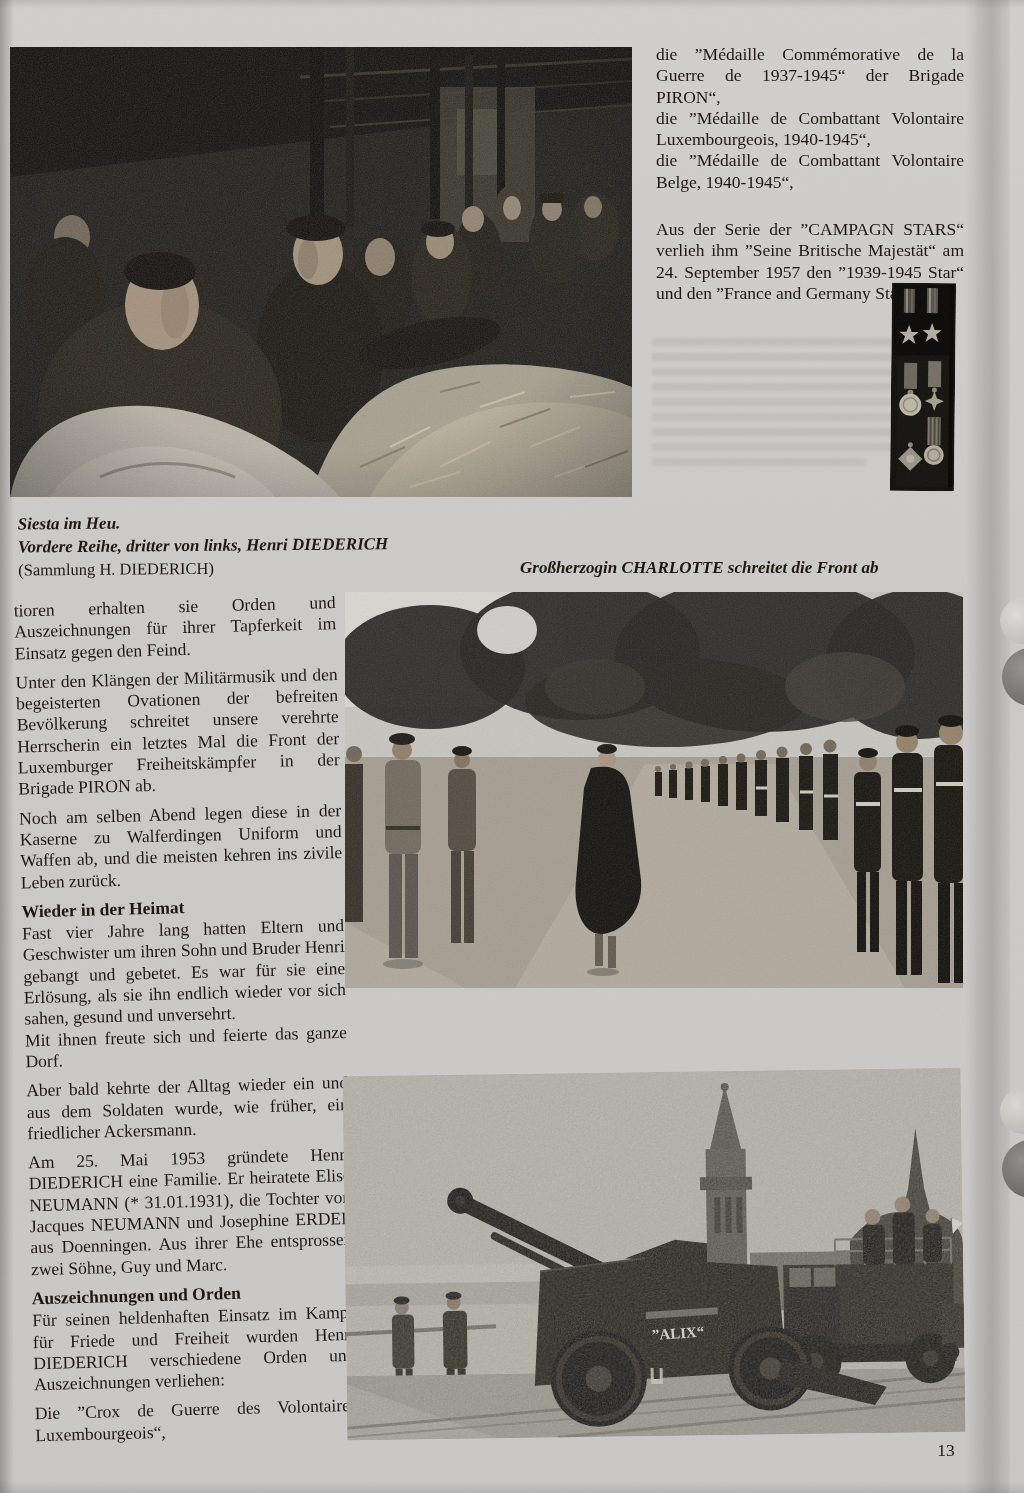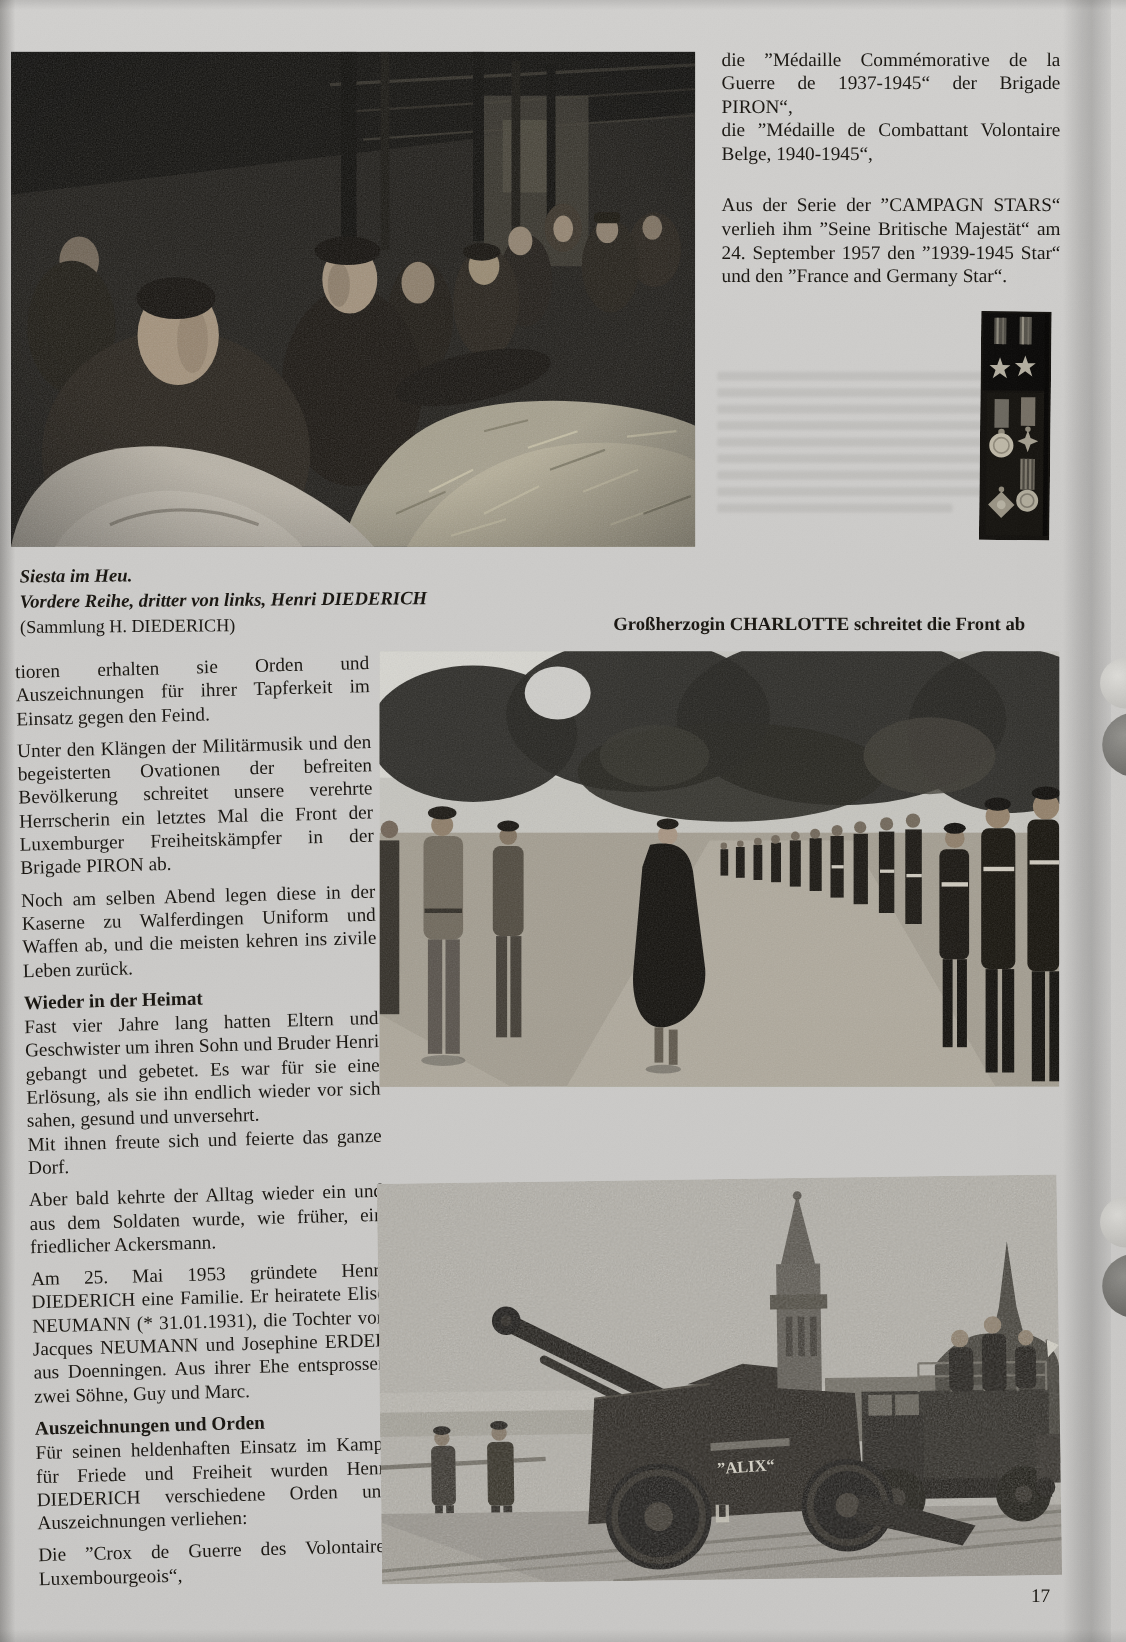--- a/index.html
+++ b/index.html
@@ -35,21 +35,21 @@
   .right-col{left:656px;top:44px;width:308px;}
   .left-col{left:14px;top:600px;width:322px;transform:rotate(-1.5deg);transform-origin:20px 20px;}
   .body-p{margin:0 0 8px;font-size:17.5px;line-height:21.3px;text-align:justify;}
   .body-h{margin:4px 0 1px;font-size:17.5px;line-height:21.3px;font-weight:bold;}
   .tight{margin-bottom:0;}
   .gap-top{margin-top:26px;}
   .caption{position:absolute;font-size:17px;line-height:23px;}
   .cap1{left:18px;top:510px;width:560px;transform:rotate(-.5deg);}
   .cap-it{font-style:italic;font-weight:bold;}
   .cap-reg{font-weight:normal;font-style:normal;font-size:16.5px;}
-  .cap-charlotte{left:492px;top:556px;width:440px;text-align:right;font-weight:bold;}
+  .cap-charlotte{left:520px;top:556px;width:440px;text-align:left;font-style:italic;font-weight:bold;}
   .cap-defilee{left:345px;top:1010px;width:618px;}
   .cap-defilee .l1{text-align:center;font-style:italic;font-weight:bold;}
   .cap-defilee .l2{text-align:right;font-size:16.5px;padding-right:2px;}
   .page-number{position:absolute;left:922px;top:1440px;width:48px;text-align:center;font-size:17.5px;}
   
   .ghost{position:absolute;left:652px;top:338px;width:306px;opacity:.20;filter:blur(1.4px);}
   .ghost i{display:block;height:8px;margin:0 0 7px;background:#8d8c88;border-radius:2px;}
 </style>
 </head>
 <body>
@@ -130,20 +130,21 @@
       <path d="M0,450 C10,400 40,372 90,362 C160,350 230,372 300,422 C318,436 330,450 330,450 Z" fill="#b8b2a6"></path>
       <path d="M40,450 C60,415 110,395 160,400 C210,405 250,430 265,450 Z" fill="#c4beb2"></path>
       <path d="M90,430 C130,412 180,412 225,430" stroke="#8f897d" stroke-width="3" fill="none"></path>
       <rect width="622" height="450" fill="url(#vg1)"></rect>
       <rect width="622" height="450" filter="url(#n1)" opacity=".20"></rect>
     </svg>
   </figure>
 
   <div class="col right-col">
     <p class="body-p tight">die ”Médaille Commémorative de la Guerre de 1937-1945“ der Brigade PIRON“,</p>
+    <p class="body-p tight">die ”Médaille de Combattant Volontaire Luxembourgeois, 1940-1945“,</p>
     <p class="body-p tight">die ”Médaille de Combattant Volontaire Belge, 1940-1945“,</p>
     <p class="body-p gap-top">Aus der Serie der ”CAMPAGN STARS“ verlieh ihm ”Seine Britische Majestät“ am 24. September 1957 den ”1939-1945 Star“ und den ”France and Germany Star“.</p>
   </div>
 
   <div class="ghost">
     <i style="width:88%"></i>
       <i style="width:96%"></i>
       <i style="width:92%"></i>
     <i style="width:97%"></i>
       <i style="width:90%"></i>
@@ -408,21 +409,21 @@
       <circle cx="252" cy="306" r="40" fill="none" stroke="#26221b" stroke-width="6"></circle>
       <circle cx="252" cy="306" r="13" fill="#332e26"></circle>
       <circle cx="424" cy="298" r="42" fill="#0f0d0a"></circle>
       <circle cx="424" cy="298" r="34" fill="none" stroke="#26221b" stroke-width="6"></circle>
       <circle cx="424" cy="298" r="11" fill="#332e26"></circle>
       <polygon points="436,288 540,318 528,336 430,312" fill="#181510"></polygon>
       <rect width="618" height="364" filter="url(#n3)" opacity=".4"></rect>
     </svg>
   </figure>
 
-  <div class="page-number">17</div>
+  <div class="page-number">13</div>
 
   <div class="edge-left"></div>
   <div class="edge-top"></div>
   <div class="edge-bottom"></div>
   <div class="gutter-band"></div>
   <div class="edge-circle ec1"></div>
   <div class="edge-circle ec2"></div>
   <div class="edge-circle ec3"></div>
   <div class="edge-circle ec4"></div>
 

